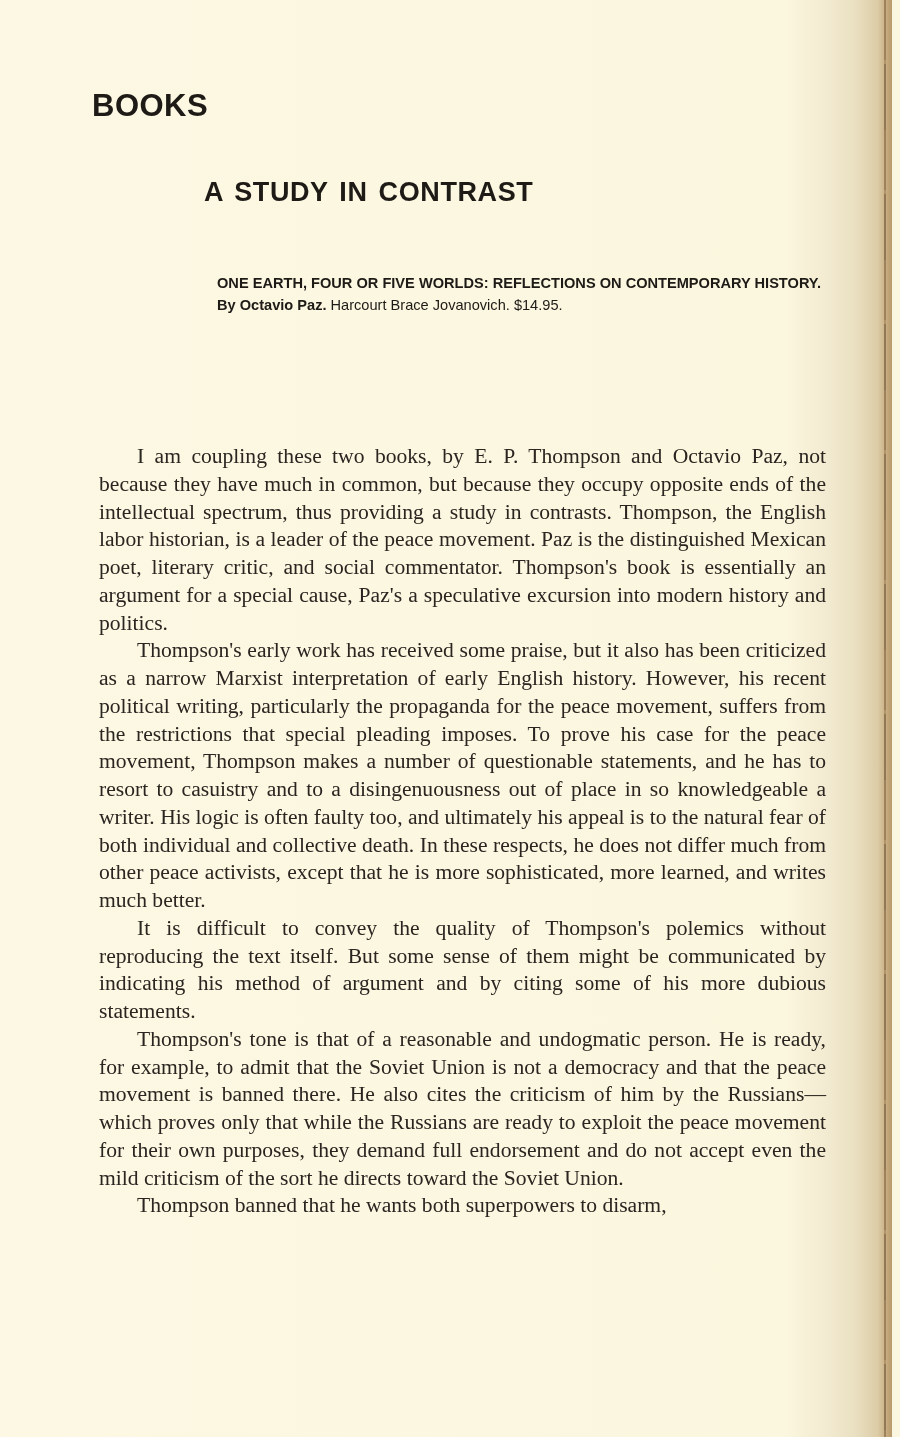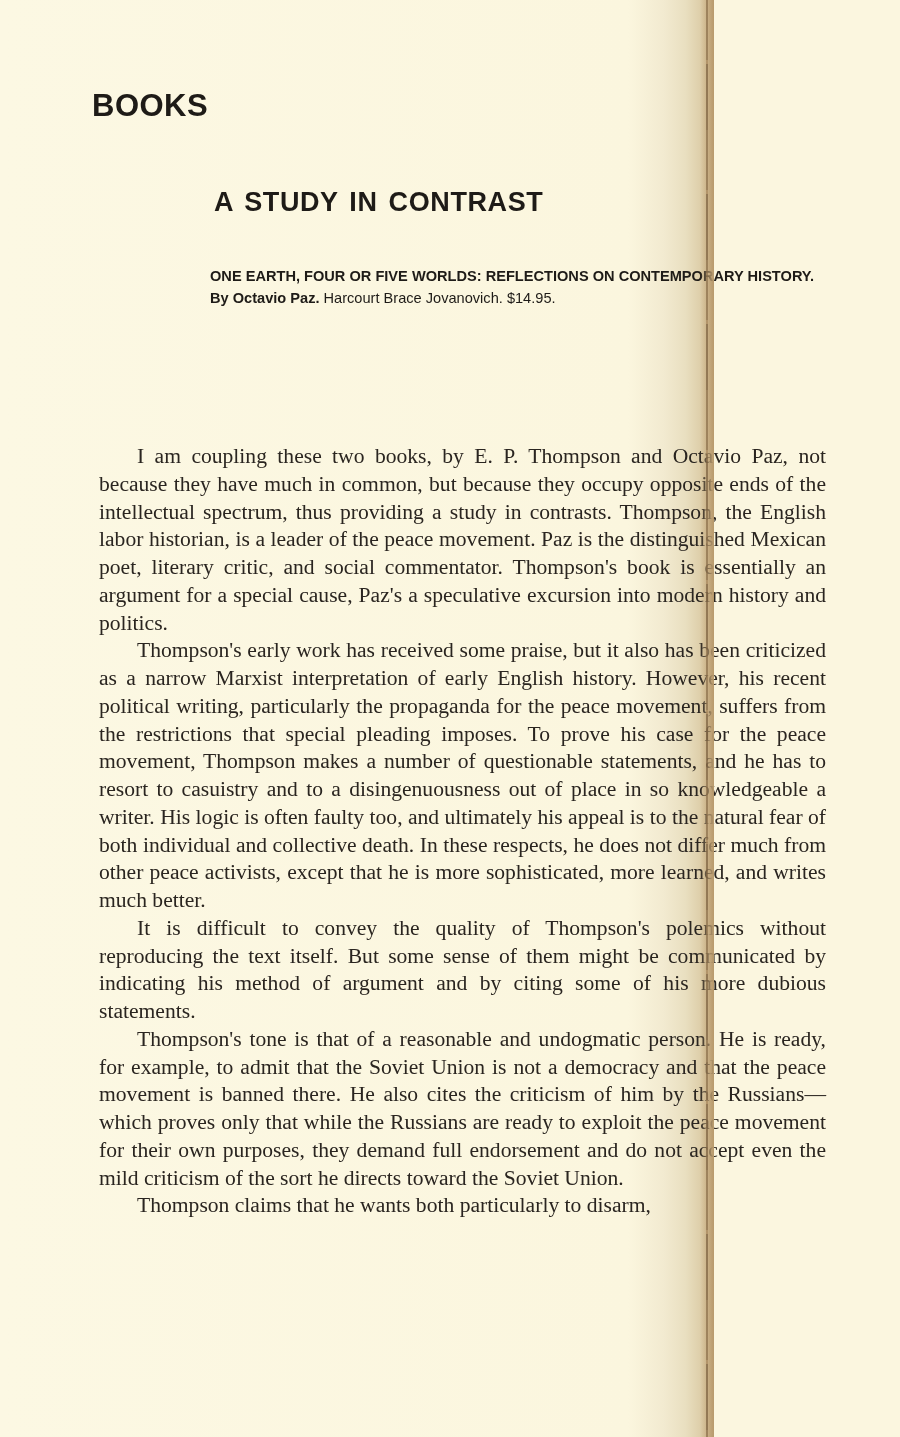--- a/index.html
+++ b/index.html
@@ -6,21 +6,21 @@
     body {
       width: 900px;
       height: 1437px;
       background: #fbf6df;
       position: relative;
       overflow: hidden;
     }
     .page {
       position: absolute;
       left: 0; top: 0;
-      width: 714px; height: 1437px;
+      width: 892px; height: 1437px;
       background: linear-gradient(to right, #fcf8e3 0%, #fbf6de 88%, #f2ead0 93%, #e9dfc0 96%, #d9c7a0 99%, #c9b088 100%);
     }
     .edge {
       position: absolute;
       right: 0; top: 0;
       width: 14px; height: 1437px;
       background: linear-gradient(to right, rgba(200,175,130,0) 0%, rgba(190,160,115,0.6) 60%, #b89a6c 100%);
     }
     .edge-line {
       position: absolute;
@@ -46,32 +46,32 @@
     }
     .article-title {
       position: absolute;
       left: 202px; top: 175px;
       font-family: "Liberation Sans", sans-serif;
       font-weight: 700;
       font-size: 27px;
       letter-spacing: 0.6px;
       word-spacing: 3px;
       color: #1e1b17;
-      margin: 12px;
+      margin: 2px;
     }
     .book-list {
       position: absolute;
       left: 202px; top: 258px;
       width: 640px;
       font-family: "Liberation Sans", sans-serif;
       font-size: 14.6px;
       line-height: 21.5px;
       color: #1e1b17;
     }
-    .book-entry { margin: 8px; }
+    .book-entry { margin: 15px; }
     .book-entry .b { font-weight: 700; }
     .body-text {
       position: absolute;
       left: 99px; top: 443px;
       width: 727px;
       font-family: "Liberation Serif", serif;
       font-size: 21.6px;
       line-height: 27.75px;
       color: #2a2520;
       text-align: justify;
@@ -99,18 +99,18 @@
       <span class="b">By Octavio Paz.</span>
       <span>Harcourt Brace Jovanovich. $14.95.</span>
     </p>
   </div>
 
   <div class="body-text">
     <p class="first">I am coupling these two books, by E. P. Thompson and Octavio Paz, not because they have much in common, but because they occupy opposite ends of the intellectual spectrum, thus provid­ing a study in contrasts. Thompson, the English labor historian, is a leader of the peace movement. Paz is the distinguished Mexican poet, literary critic, and social commentator. Thompson's book is essentially an argument for a special cause, Paz's a speculative ex­cursion into modern history and politics.</p>
     <p>Thompson's early work has received some praise, but it also has been criticized as a narrow Marxist interpretation of early English history. However, his recent political writing, particularly the pro­paganda for the peace movement, suffers from the restrictions that special pleading imposes. To prove his case for the peace movement, Thompson makes a number of questionable statements, and he has to resort to casuistry and to a disingenuousness out of place in so knowledgeable a writer. His logic is often faulty too, and ultimately his appeal is to the natural fear of both individual and collective death. In these respects, he does not differ much from other peace activists, except that he is more sophisticated, more learned, and writes much better.</p>
     <p>It is difficult to convey the quality of Thompson's polemics without reproducing the text itself. But some sense of them might be communicated by indicating his method of argument and by citing some of his more dubious statements.</p>
     <p>Thompson's tone is that of a reasonable and undogmatic per­son. He is ready, for example, to admit that the Soviet Union is not a democracy and that the peace movement is banned there. He also cites the criticism of him by the Russians—which proves only that while the Russians are ready to exploit the peace movement for their own purposes, they demand full endorsement and do not accept even the mild criticism of the sort he directs toward the Soviet Union.</p>
-    <p>Thompson claims that he wants both particularly to disarm,</p>
+    <p>Thompson banned that he wants both superpowers to disarm,</p>
   </div>
 
   <div class="edge"></div>
   <div class="edge-line"></div>
 </div>
 
 </body></html>

